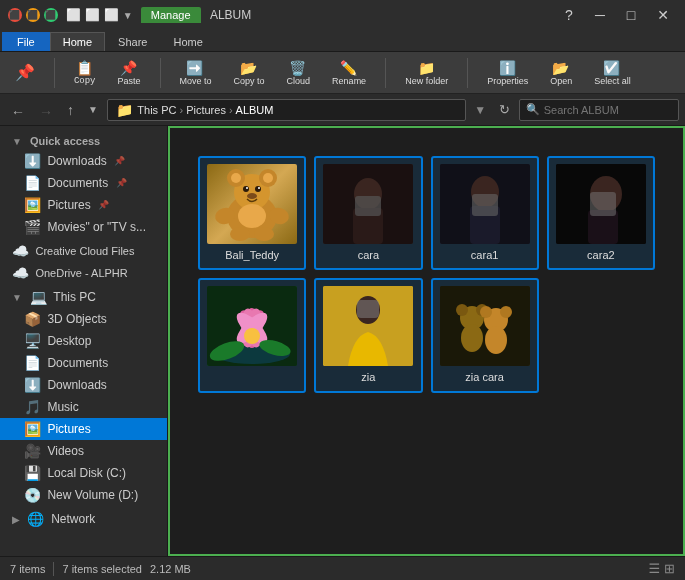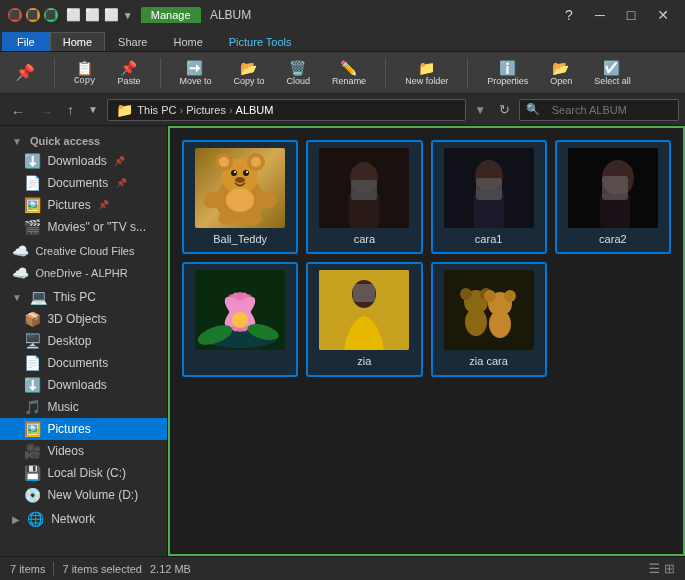--- a/index.html
+++ b/index.html
@@ -126,21 +126,20 @@
       gap: 4px;
     }
     .search-box input {
       background: none;
       border: none;
       color: #ddd;
       font-size: 11px;
       outline: none;
       flex: 1;
       width: 100%;
-      margin-left: 8px;
     }
     .search-icon { color: #888; font-size: 11px; }
 
     
     .main-area {
       display: flex;
       height: calc(580px - 30px - 22px - 42px - 32px - 24px);
       background: #1e1e1e;
     }
 
@@ -174,21 +173,21 @@
 
     .sidebar-section { margin-top: 2px; }
     .sidebar-icon { font-size: 14px; flex-shrink: 0; }
     .expand-arrow { color: #888; font-size: 10px; margin-right: 2px; flex-shrink: 0; }
 
     
     .content-area {
       flex: 1;
       background: #1e1e1e;
       overflow: auto;
-      padding: 8px;
+      padding: 24px;
       border: 2px solid #4caf50;
     }
     .content-area::-webkit-scrollbar { width: 8px; }
     .content-area::-webkit-scrollbar-track { background: #2b2b2b; }
     .content-area::-webkit-scrollbar-thumb { background: #555; border-radius: 3px; }
 
     .file-grid {
       display: grid;
       grid-template-columns: repeat(4, 1fr);
       gap: 8px;
@@ -270,21 +269,20 @@
     <button class="win-btn">□</button>
     <button class="win-btn close">✕</button>
   </div>
 </div>
 
 <div class="ribbon-tabs" style="position:relative;">
   <div class="ribbon-tab file-tab">File</div>
   <div class="ribbon-tab active">Home</div>
   <div class="ribbon-tab">Share</div>
   <div class="ribbon-tab">Home</div>
-  <div class="ribbon-tab" style="color:#4fc3f7;">Picture Tools</div>
 </div>
 
 <div class="ribbon-area">
   <button class="ribbon-btn">
     <span style="font-size:16px;">📌</span>
   </button>
   <div class="ribbon-sep"></div>
   <button class="ribbon-btn">
     <span style="font-size:14px;">📋</span>
     <span style="font-size:9px;font-family:Liberation Mono, monospace;">Copy</span>

